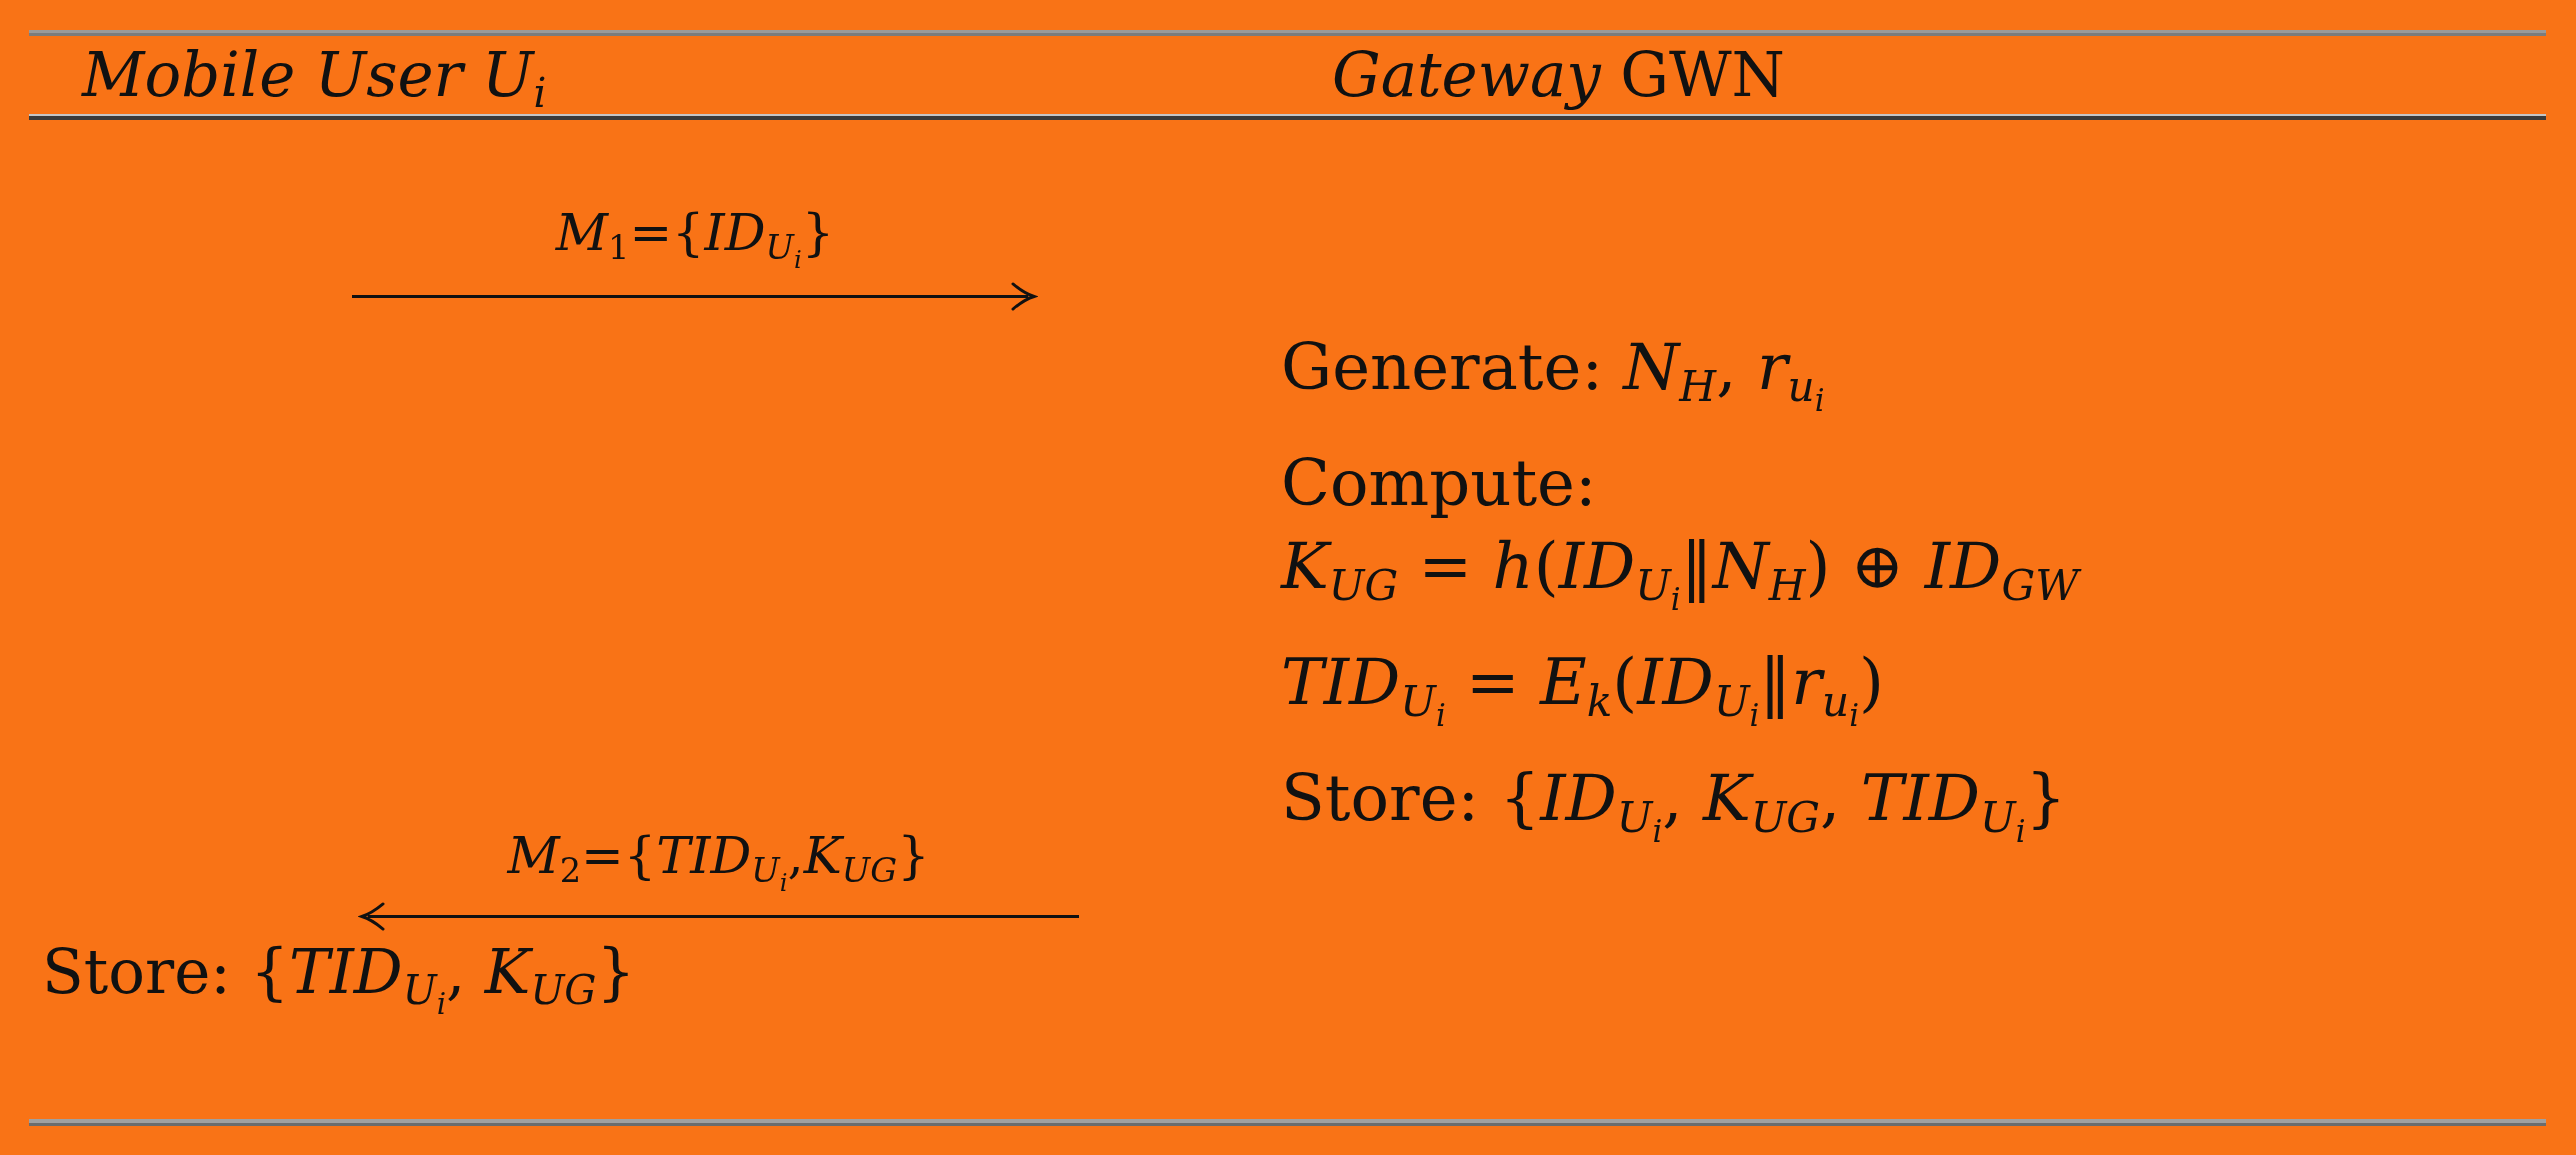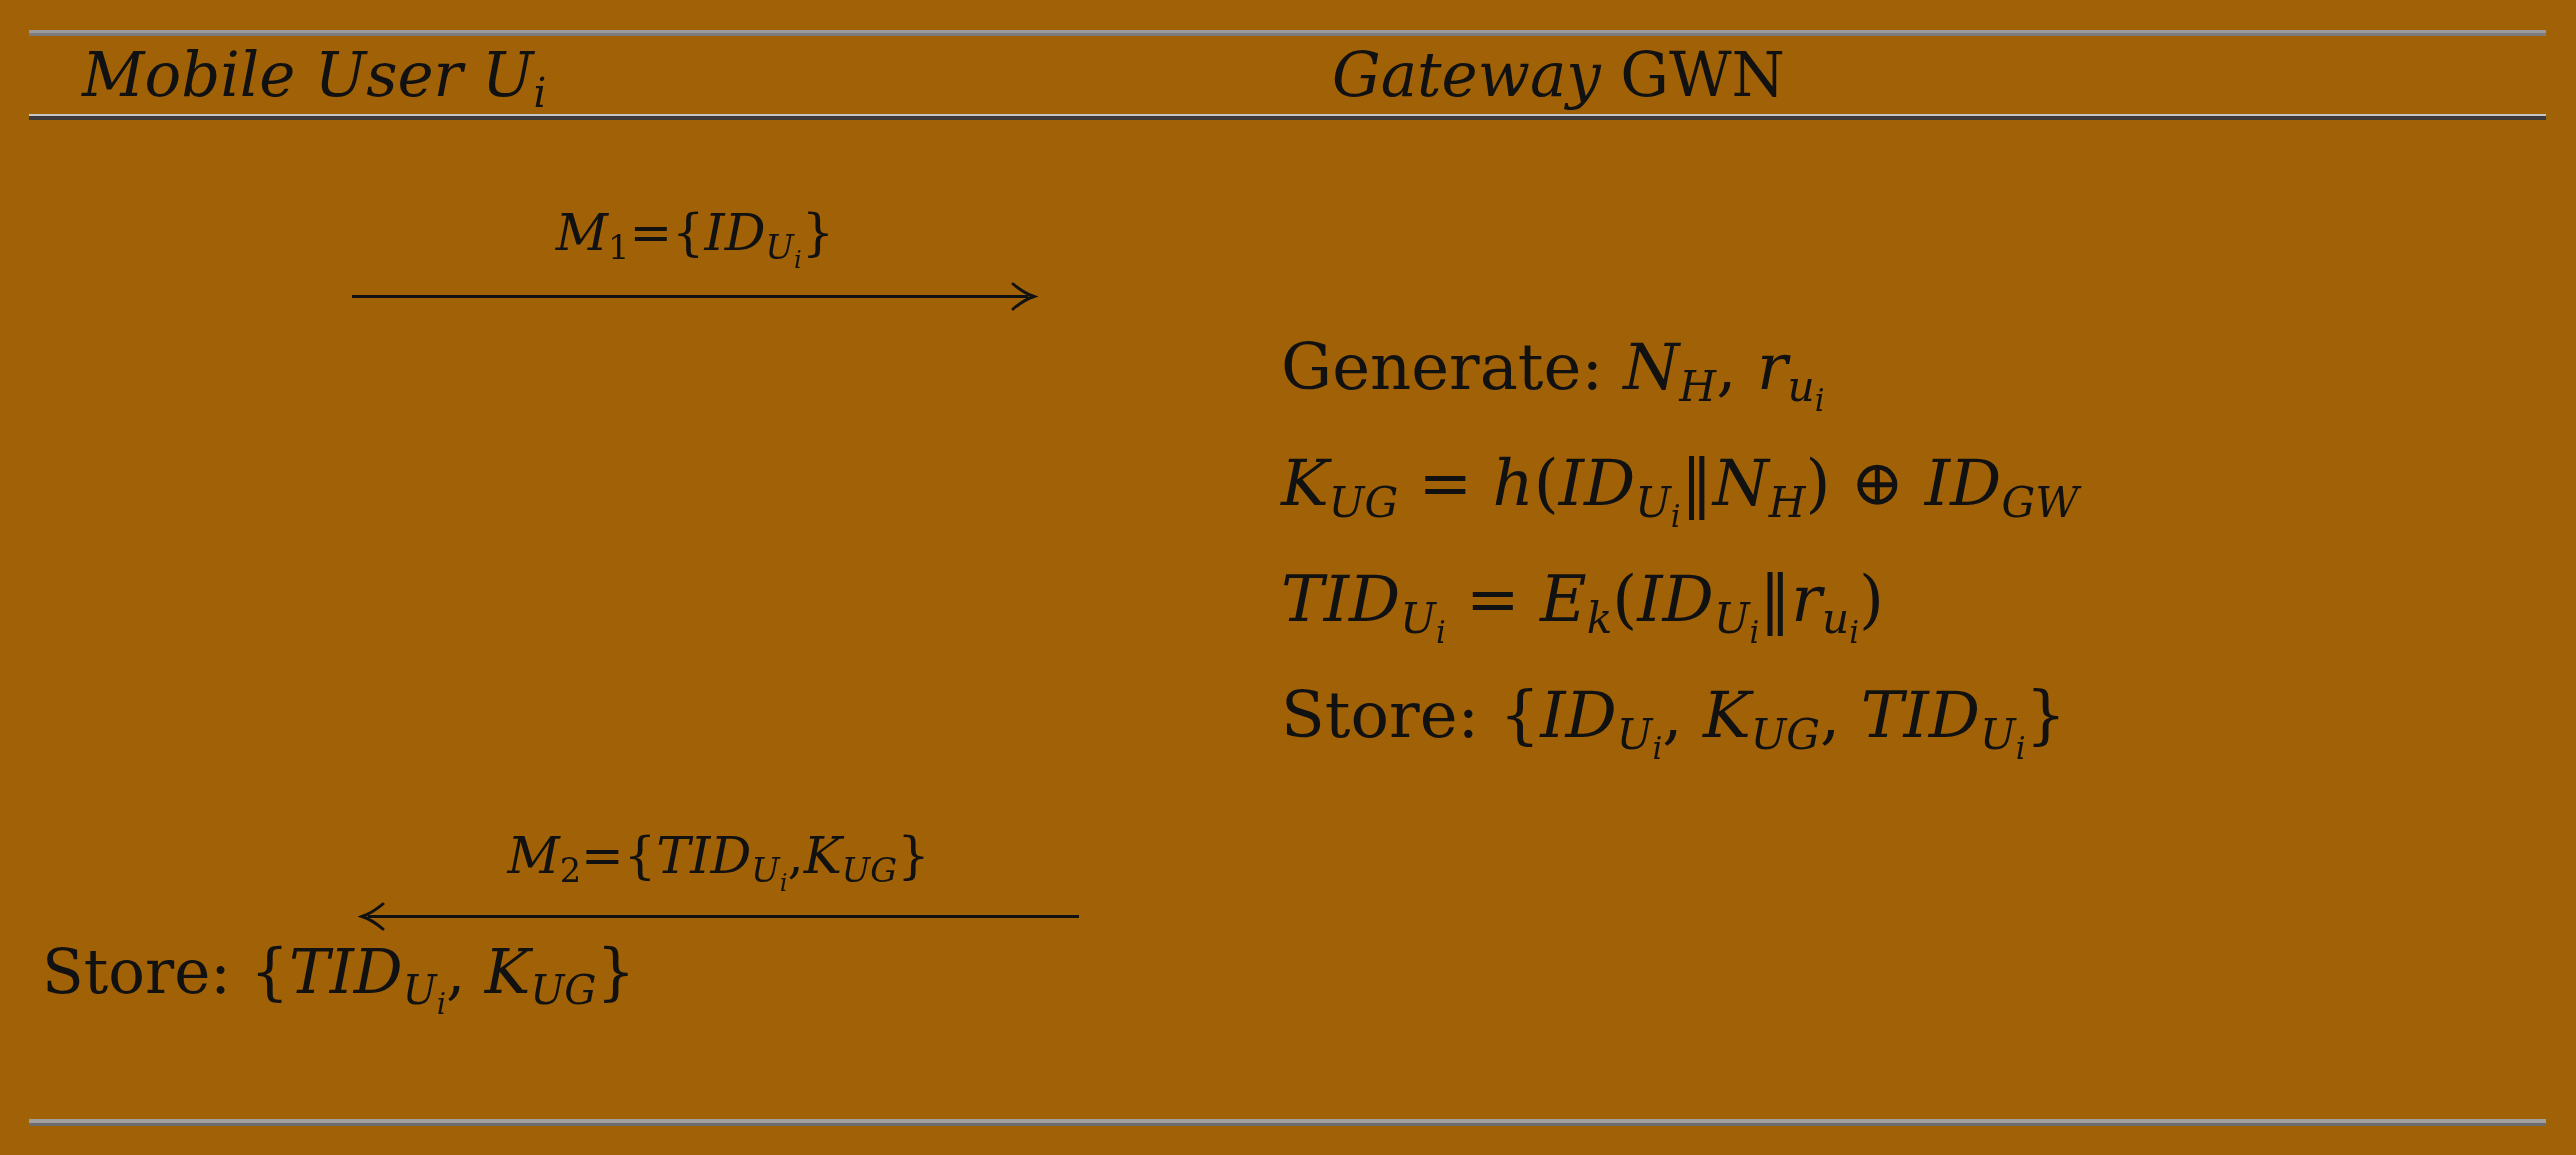--- a/index.html
+++ b/index.html
@@ -1,19 +1,19 @@
 <!DOCTYPE html>
 <html><head>
 <meta charset="utf-8">
 <style>
   html,body{margin:0;padding:0;background:#ffffff;}
   .canvas{
     position:relative;
     width:2576px;height:1155px;
-    background:#a16207;
+    background:#f97316;
     color:#111111;
     font-family:"DejaVu Serif", serif;
     overflow:hidden;
   }
   .rule{position:absolute;left:29px;width:2517px;}
   .rule-top{top:30px;height:5.8px;background:linear-gradient(to bottom,#9a9a9a 0 55%,#7c7c7c 55% 100%);}
   .rule-header{top:114px;height:5.8px;background:linear-gradient(to bottom,#c6c6c6 0 35%,#3a3a3a 35% 100%);}
   .rule-bottom{top:1119px;height:6.7px;background:linear-gradient(to bottom,#a0a0a0 0 50%,#6c6c6c 50% 100%);}
 
   .line{position:absolute;white-space:nowrap;font-size:61px;line-height:1.18;}
@@ -55,20 +55,21 @@
 
 
   <div class="msg-label msg1-label"><span class="m-i">M</span><span class="m-s">1</span><span class="m-r">={</span><span class="m-i">ID</span><span class="m-si">U</span><span class="m-s2i">i</span><span class="m-r">}</span></div>
   <svg class="msg-arrow msg1-arrow" width="686" height="33" viewBox="0 0 712 34">
     <line x1="0" y1="17" x2="702" y2="17" stroke="#111111" stroke-width="3"></line>
     <path d="M 686 4 Q 698 14 708 17 Q 698 20 686 30" fill="none" stroke="#111111" stroke-width="3" stroke-linecap="round"></path>
   </svg>
 
   <div class="gwn-block">
     <div class="gline"><span class="m-r">Generate: </span><span class="m-i">N</span><span class="m-si">H</span><span class="m-r">, </span><span class="m-i">r</span><span class="m-si">u</span><span class="m-s2i">i</span></div>
+    <div class="gline"><span class="m-r">Compute:</span></div>
     <div class="gline"><span class="m-i">K</span><span class="m-si">UG</span><span class="m-r"> = </span><span class="m-i">h</span><span class="m-r">(</span><span class="m-i">ID</span><span class="m-si">U</span><span class="m-s2i">i</span><span class="m-r">‖</span><span class="m-i">N</span><span class="m-si">H</span><span class="m-r">) ⊕ </span><span class="m-i">ID</span><span class="m-si">GW</span></div>
     <div class="gline"><span class="m-i">TID</span><span class="m-si">U</span><span class="m-s2i">i</span><span class="m-r"> = </span><span class="m-i">E</span><span class="m-si">k</span><span class="m-r">(</span><span class="m-i">ID</span><span class="m-si">U</span><span class="m-s2i">i</span><span class="m-r">‖</span><span class="m-i">r</span><span class="m-si">u</span><span class="m-s2i">i</span><span class="m-r">)</span></div>
     <div class="gline"><span class="m-r">Store: {</span><span class="m-i">ID</span><span class="m-si">U</span><span class="m-s2i">i</span><span class="m-r">, </span><span class="m-i">K</span><span class="m-si">UG</span><span class="m-r">, </span><span class="m-i">TID</span><span class="m-si">U</span><span class="m-s2i">i</span><span class="m-r">}</span></div>
   </div>
 
   <div class="msg-label msg2-label"><span class="m-i">M</span><span class="m-s">2</span><span class="m-r">={</span><span class="m-i">TID</span><span class="m-si">U</span><span class="m-s2i">i</span><span class="m-r">,</span><span class="m-i">K</span><span class="m-si">UG</span><span class="m-r">}</span></div>
   <svg class="msg-arrow msg2-arrow" width="721" height="33" viewBox="0 0 748 34">
     <line x1="10" y1="17" x2="748" y2="17" stroke="#111111" stroke-width="3"></line>
     <path d="M 26 4 Q 14 14 4 17 Q 14 20 26 30" fill="none" stroke="#111111" stroke-width="3" stroke-linecap="round"></path>
   </svg>

